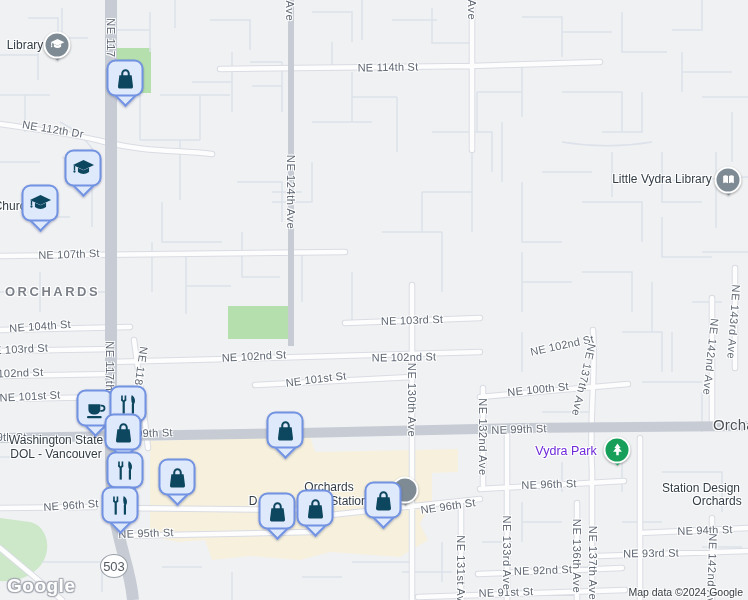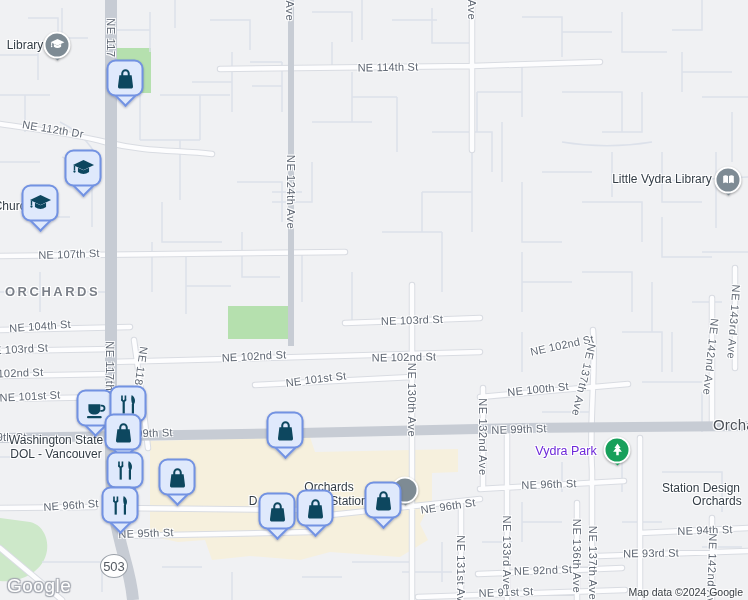--- a/index.html
+++ b/index.html
@@ -52,21 +52,21 @@
   .pcircle{position:absolute;left:0;top:0;right:0;bottom:0;border-radius:50%;
     background:#7e8b94;border:2px solid #fff;box-sizing:border-box;}
   .pin.green .pcircle,.pin.green .ptail{background:#18a05b;}
   .picon{position:absolute;left:50%;top:47%;width:15px;height:15px;
     transform:translate(-50%,-50%);color:#fff;}
 
   .badge{position:absolute;left:114px;top:566px;transform:translate(-50%,-50%);
     width:28px;height:24px;background:#fefefe;border:1.5px solid #9aa0a8;border-radius:50%;
     display:flex;align-items:center;justify-content:center;
     font-size:13px;color:#555b63;box-sizing:border-box;}
-  .gwm{position:absolute;left:7px;top:575px;font-size:19px;font-weight:400;color:#fff;
+  .gwm{position:absolute;left:7px;top:575px;font-size:19px;font-weight:700;color:#fff;
     letter-spacing:.5px;
     text-shadow:0 0 1px #aeb2ba,0 0 2px #aeb2ba,1px 1px 1px #a3a7af,-1px -1px 1px #a3a7af,1px -1px 1px #a3a7af,-1px 1px 1px #a3a7af;}
   .attr{position:absolute;right:5px;top:586px;font-size:10.5px;color:#373c42;
     text-shadow:-1px -1px 0 rgba(255,255,255,.8),1px -1px 0 rgba(255,255,255,.8),-1px 1px 0 rgba(255,255,255,.8),1px 1px 0 rgba(255,255,255,.8);}
 </style>
 </head>
 <body>
 
 <div class="map">
 

